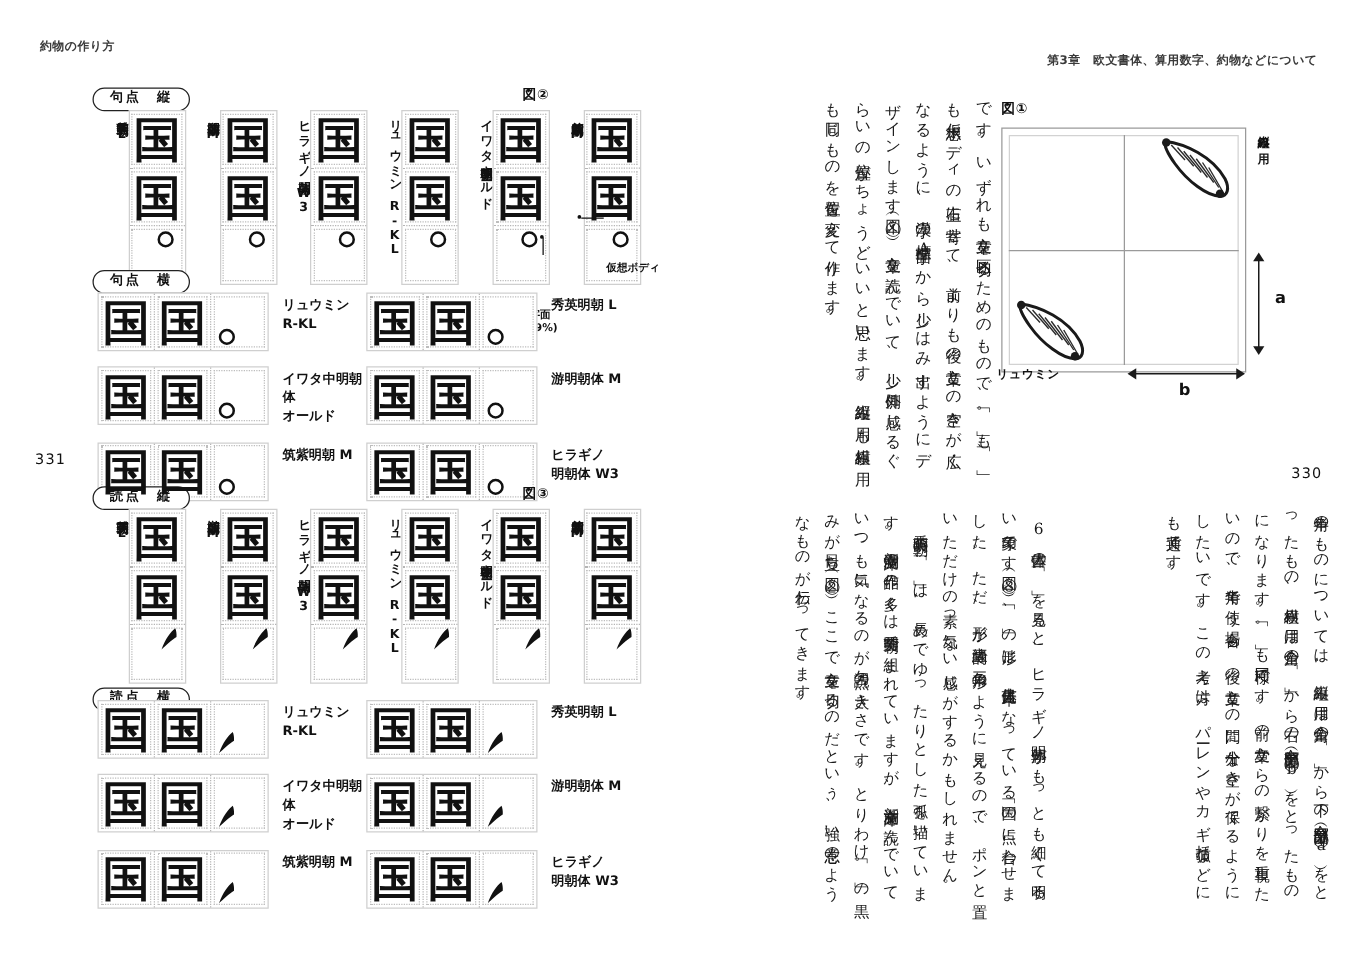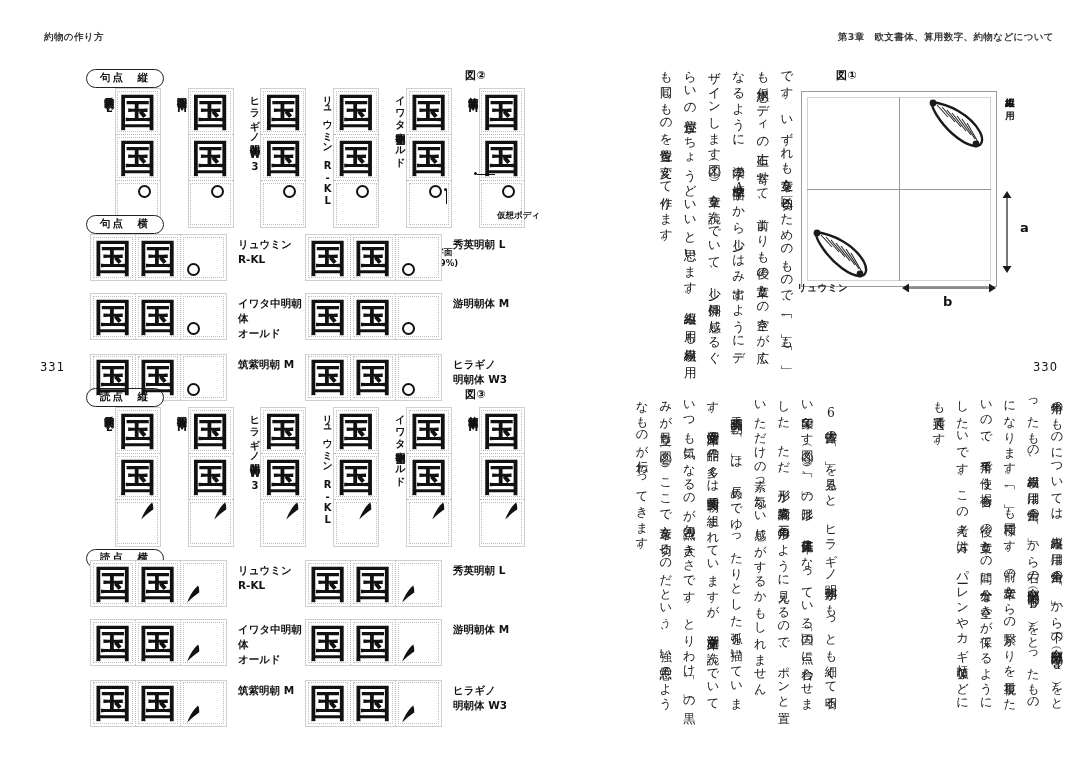--- a/index.html
+++ b/index.html
@@ -18,28 +18,28 @@
     font-weight: 600; white-space: nowrap;
   }
   .runhead.left  { left: 28px;  top: 31px; }
   .runhead.right { right: 28px; top: 31px; text-align: right; }
 
   .folio { position: absolute; font-size: 11.5px; font-weight: 400; color: #111; letter-spacing: 1px; }
   .folio.left  { left: 24px;  top: 360px; }
   .folio.right { right: 24px; top: 360px; }
 
   
-  .lpage { position: absolute; left: 16px; top: 0; width: 540px; height: 552px; }
+  .lpage { position: absolute; left: 4px; top: 0; width: 540px; height: 552px; }
 
   .pill {
     display: inline-block; border: 1.3px solid #222; border-radius: 11px;
     padding: 2px 13px 3px; font-size: 10.5px; font-weight: 700; color: #111;
     letter-spacing: 2px; line-height: 1.1; background: #fff;
   }
-  .figtag { position: absolute; font-size: 11px; font-weight: 700; color: #111; letter-spacing: .5px; margin-left: 35px; }
+  .figtag { position: absolute; font-size: 11px; font-weight: 700; color: #111; letter-spacing: .5px; }
 
   .sect { position: absolute; }
 
   
   .vrow { position: absolute; display: flex; flex-direction: row-reverse; gap: 0; }
   .vitem { display: flex; flex-direction: row; align-items: flex-start; margin-left: 0; }
 
   
   .vbody {
     width: 46px; background: #fff; border: 1px solid #cfcfcf;
@@ -102,21 +102,21 @@
     font-size: 10.5px; font-weight: 700; color: #111; line-height: 1.45;
     margin-left: 11px; margin-top: 3px; white-space: pre-line;
   }
 
   
   .callout { position: absolute; font-size: 8.5px; font-weight: 700; color: #111; line-height: 1.25; margin-top: 42px; }
   .callout-line { position: absolute; background: #111; }
   .callout-dot { position: absolute; width: 3px; height: 3px; background: #111; border-radius: 50%; }
 
   
-  .rpage { position: absolute; left: 541px; top: 0; width: 541px; height: 544px; }
+  .rpage { position: absolute; left: 541px; top: 11px; width: 541px; height: 544px; }
 
   .vtext {
     position: absolute;
     writing-mode: vertical-rl; text-orientation: upright;
     font-family: "DejaVu Serif", "Liberation Serif", serif;
     font-size: 12.6px; line-height: 1.92; letter-spacing: .9px;
     color: #1a1a1a; text-align: justify;
   }
   .vtext.small { font-size: 12.3px; }
 

